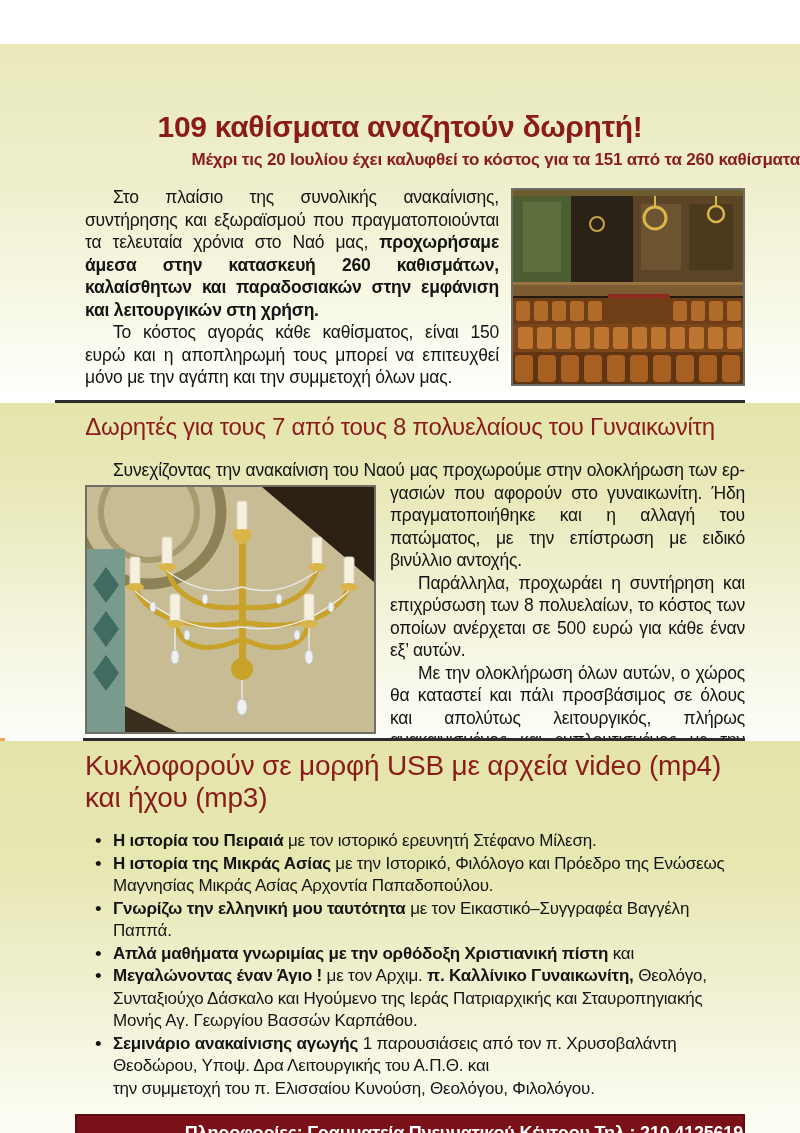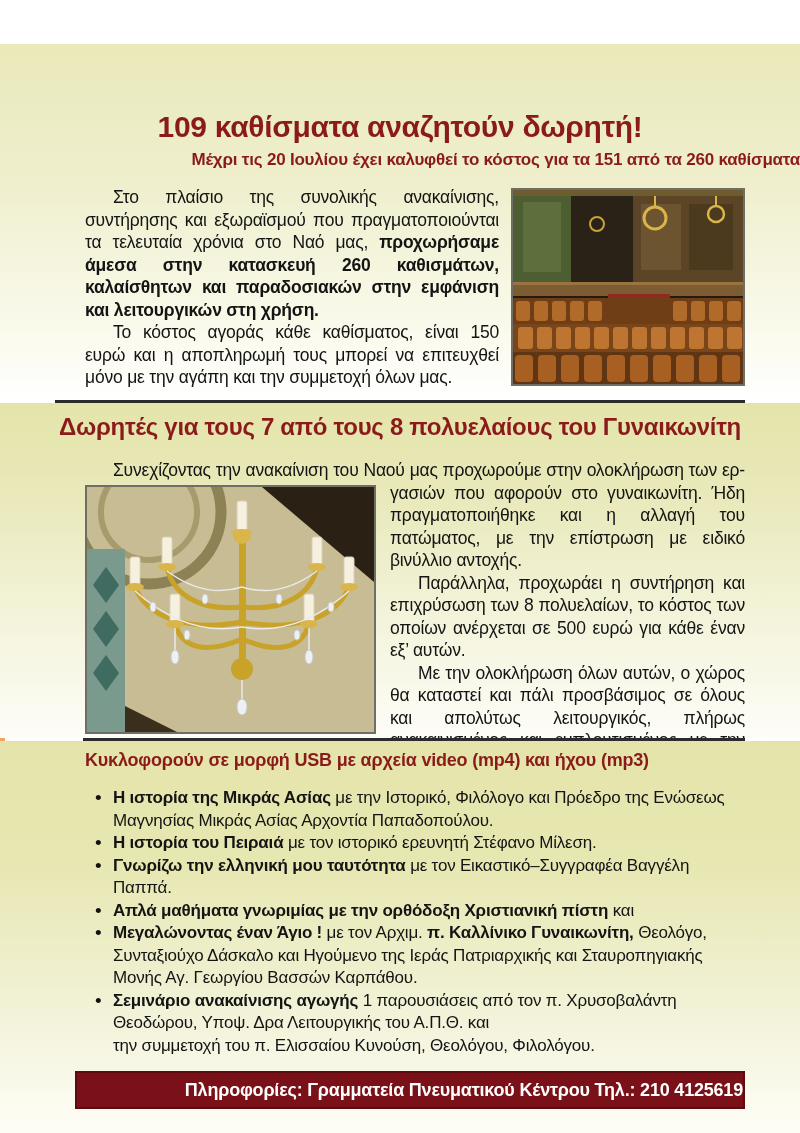--- a/index.html
+++ b/index.html
@@ -35,26 +35,26 @@
     font-size:30px;font-weight:bold;letter-spacing:-0.3px;
     color:#8b1b1b;
   }
   .main-subtitle{
     margin:6px 0 0 0;text-align:right;
     font-size:17px;font-weight:bold;letter-spacing:-0.2px;
     color:#8b1b1b;
   }
   .sec2-title{
     margin:0;padding-top:10px;text-align:center;
-    font-size:24px;font-weight:bold;letter-spacing:-0.3px;
+    font-size:24px;font-weight:normal;letter-spacing:-0.3px;
     color:#8b1b1b;
   }
   .sec3-title{
     margin:0 55px 0 85px;padding-top:9px;text-align:left;
-    font-size:18px;font-weight:bold;letter-spacing:-0.2px;
+    font-size:28px;font-weight:normal;letter-spacing:-0.2px;
     color:#8b1b1b;
   }
   
   .s1-body{margin:16px 55px 0 85px;}
   .s2-body{margin:18px 55px 0 85px;}
   .para{margin:0;text-align:justify;text-indent:28px;
     font-size:17.5px;line-height:22.5px;letter-spacing:-0.2px;color:#141414;}
   .photo-r{float:right;width:230px;height:194px;margin:2px 0 6px 12px;
     border:2px solid #6e6e66;box-sizing:content-box;display:block;}
   .photo-l{float:left;width:287px;height:245px;margin:3px 14px 4px 0;
@@ -229,22 +229,22 @@
           </span><span>γασιών που αφορούν στο γυναικωνίτη. Ήδη πραγματοποιήθηκε και η αλλαγή του πατώματος, με την επίστρωση με ειδικό βινύλλιο αντοχής.</span></p>
       <p class="para">Παράλληλα, προχωράει η συντήρηση και επιχρύσωση των 8 πολυελαίων, το κόστος των οποίων ανέρχεται σε 500 ευρώ για κάθε έναν εξ’ αυτών.</p>
       <p class="para">Με την ολοκλήρωση όλων αυτών, ο χώρος θα καταστεί και πάλι προσβάσιμος σε όλους και απολύτως λειτουργικός, πλήρως ανακαινισμένος και εμπλουτισμένος με την πλειάδα των νέων αγιογραφικών παραστάσεων.</p>
     </div>
   </div>
 
   <div class="sec sec3">
     <h2 class="sec3-title">Κυκλοφορούν σε μορφή USB με αρχεία video (mp4) και ήχου (mp3)</h2>
 
     <ul class="usb-list">
+      <li><span class="b">Η ιστορία του Πειραιά </span><span>με τον ιστορικό ερευνητή Στέφανο Μίλεση.</span></li>
       <li><span class="b">Η ιστορία της Μικράς Ασίας </span><span>με την Ιστορικό, Φιλόλογο και Πρόεδρο της Ενώσεως Μαγνησίας Μικράς Ασίας Αρχοντία Παπαδοπούλου.</span></li>
-      <li><span class="b">Η ιστορία του Πειραιά </span><span>με τον ιστορικό ερευνητή Στέφανο Μίλεση.</span></li>
       <li><span class="b">Γνωρίζω την ελληνική μου ταυτότητα </span><span>με τον Εικαστικό–Συγγραφέα Βαγγέλη Παππά.</span></li>
       <li><span class="b">Απλά μαθήματα γνωριμίας με την ορθόδοξη Χριστιανική πίστη </span><span>και</span></li>
       <li><span class="b">Μεγαλώνοντας έναν Άγιο ! </span><span>με τον Αρχιμ. </span><span class="b">π. Καλλίνικο Γυναικωνίτη, </span><span>Θεολόγο, Συνταξιούχο Δάσκαλο και Ηγούμενο της Ιεράς Πατριαρχικής και Σταυροπηγιακής Μονής Αγ. Γεωργίου Βασσών Καρπάθου.</span></li>
       <li><span class="b">Σεμινάριο ανακαίνισης αγωγής </span><span class="preline">1 παρουσιάσεις από τον π. Χρυσοβαλάντη Θεοδώρου,  Υποψ. Δρα Λειτουργικής του Α.Π.Θ. και
 την συμμετοχή του π. Ελισσαίου Κυνούση, Θεολόγου, Φιλολόγου.</span></li>
     </ul>
 
     <div class="footer-bar">Πληροφορίες: Γραμματεία Πνευματικού Κέντρου Τηλ.: 210 4125619</div>
   </div>
 

